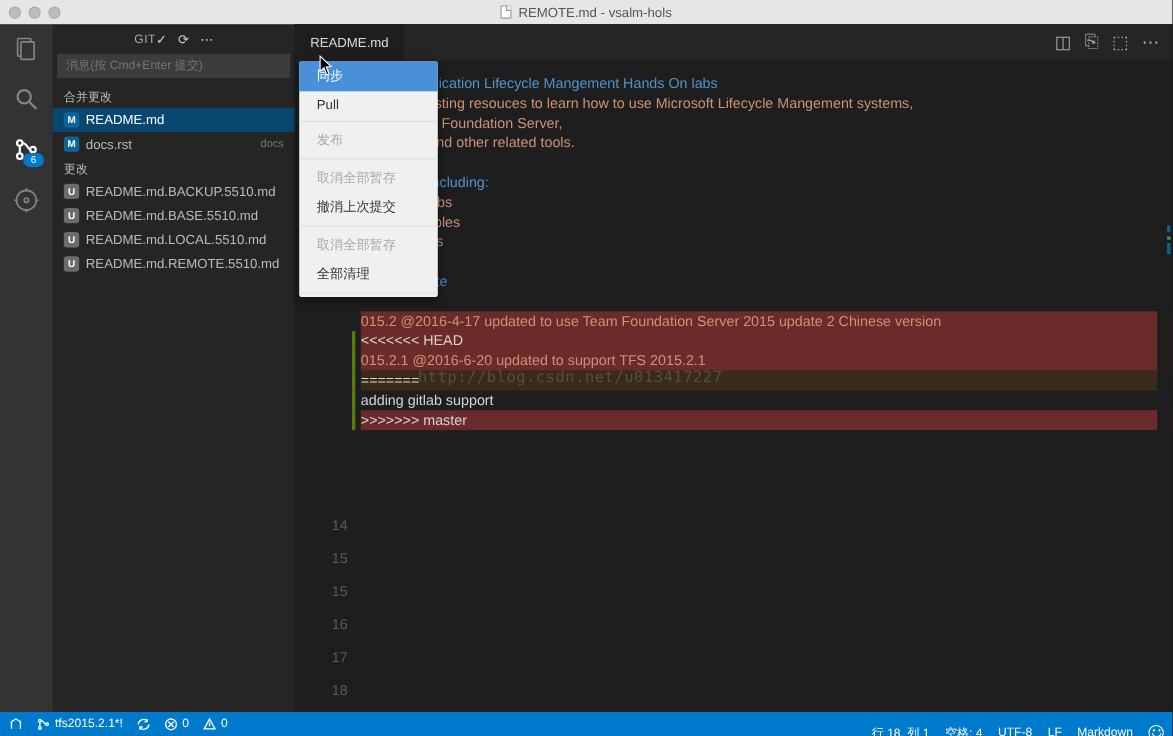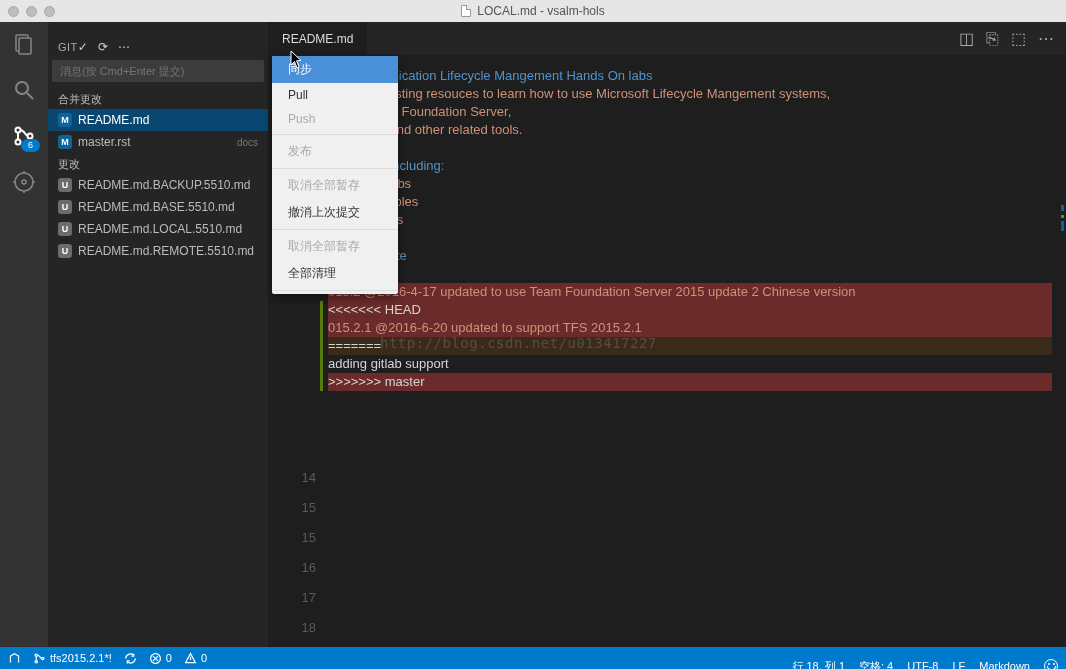--- a/index.html
+++ b/index.html
@@ -17,21 +17,21 @@
   .shell { display:flex; height:625px; }
   .activity { width:48px; background:#333333; display:flex; flex-direction:column; align-items:center; padding-top:8px; gap:18px; }
   .act-item { width:28px; height:28px; display:flex; align-items:center; justify-content:center; color:#858585; }
   .act-item.active { color:#fff; }
   .act-item svg { width:24px; height:24px; }
   .act-badge { position:relative; }
   .act-badge::after{ content:attr(data-badge); position:absolute; bottom:-2px; right:-2px; background:#007acc; color:#fff; font-size:9px; line-height:13px; min-width:13px; text-align:center; border-radius:7px; padding:0 3px;}
 
   
   .sidepanel { width:220px; background:#252526; display:flex; flex-direction:column; font-size:12px; color:#bbb; }
-  .sp-header { display:flex; align-items:center; justify-content:flex-start; padding:18px 10px 4px 10px; }
+  .sp-header { display:flex; align-items:center; justify-content:center; padding:7px 10px 4px 10px; }
   .sp-title { font-size:11px; letter-spacing:.5px; color:#aaa;}
   .sp-actions { display:flex; gap:10px; color:#ccc; }
   .sp-actions span{cursor:pointer;}
   .commit-box { margin:2px 4px 6px 4px; }
   .commit-box input { width:100%; background:#3c3c3c; border:none; color:#ccc; padding:5px 8px; font-size:11px; outline:none;}
   .grp-head { padding:4px 10px 2px 10px; font-size:11px; color:#bbb; }
   .file-row { display:flex; align-items:center; padding:3px 10px 3px 10px; gap:6px; min-height:22px; }
   .file-row.sel { background:#094771; color:#fff; }
   .file-row .badge { width:14px; height:14px; border-radius:3px; display:flex; align-items:center; justify-content:center; font-size:9px; font-weight:600; color:#fff; }
   .b-m { background:#0e639c; }
@@ -89,21 +89,21 @@
 <body>
 
 <div class="titlebar">
   <div class="traffic">
     <div class="dot"></div>
     <div class="dot"></div>
     <div class="dot"></div>
   </div>
   <div class="titlebar-title">
     <span class="file-ico"></span>
-    <span>LOCAL.md - vsalm-hols</span>
+    <span>REMOTE.md - vsalm-hols</span>
   </div>
 </div>
 
 <div class="shell">
 
   <div class="activity">
     <div class="act-item">
       <svg viewBox="0 0 24 24" fill="none" stroke="currentColor" stroke-width="1.5">
           <rect x="4" y="3" width="12" height="16" rx="1"></rect>
           <rect x="7" y="6" width="12" height="16" rx="1" fill="#333"></rect>
@@ -149,21 +149,21 @@
       <input placeholder="消息(按 Cmd+Enter 提交)" style="">
     </div>
     <div class="grp-head">合并更改</div>
 
     <div class="file-row sel">
       <span class="badge b-m">M</span>
       <span class="fname">README.md</span>
     </div>
     <div class="file-row">
       <span class="badge b-m">M</span>
-      <span class="fname">master.rst</span>
+      <span class="fname">docs.rst</span>
       <span class="meta">docs</span>
     </div>
 
     <div class="grp-head">更改</div>
     <div class="file-row">
       <span class="badge b-u">U</span>
       <span class="fname">README.md.BACKUP.5510.md</span>
     </div>
     <div class="file-row">
       <span class="badge b-u">U</span>
@@ -244,21 +244,20 @@
       <div class="mm-chunk" style="top:166px;height:10px;"></div>
     </div>
   </div>
 </div>
 
 <div class="watermark">http://blog.csdn.net/u013417227</div>
 
 <div class="ctx" id="ctx">
     <div class="ci sel">同步</div>
     <div class="ci">Pull</div>
-    <div class="ci dis">Push</div>
     <hr>
     <div class="ci dis">发布</div>
     <hr>
     <div class="ci dis">取消全部暂存</div>
     <div class="ci">撤消上次提交</div>
     <hr>
     <div class="ci dis">取消全部暂存</div>
     <div class="ci">全部清理</div>
     <hr>
   </div>

